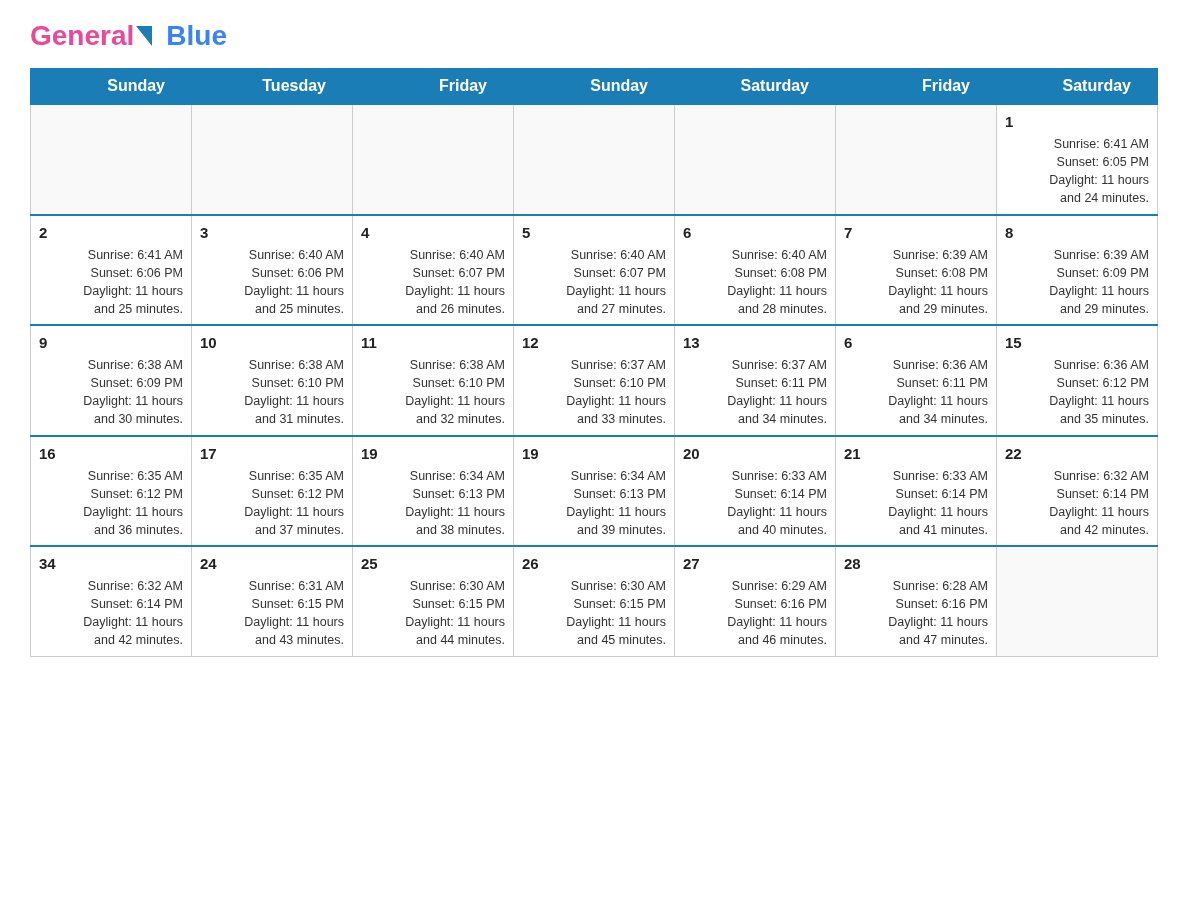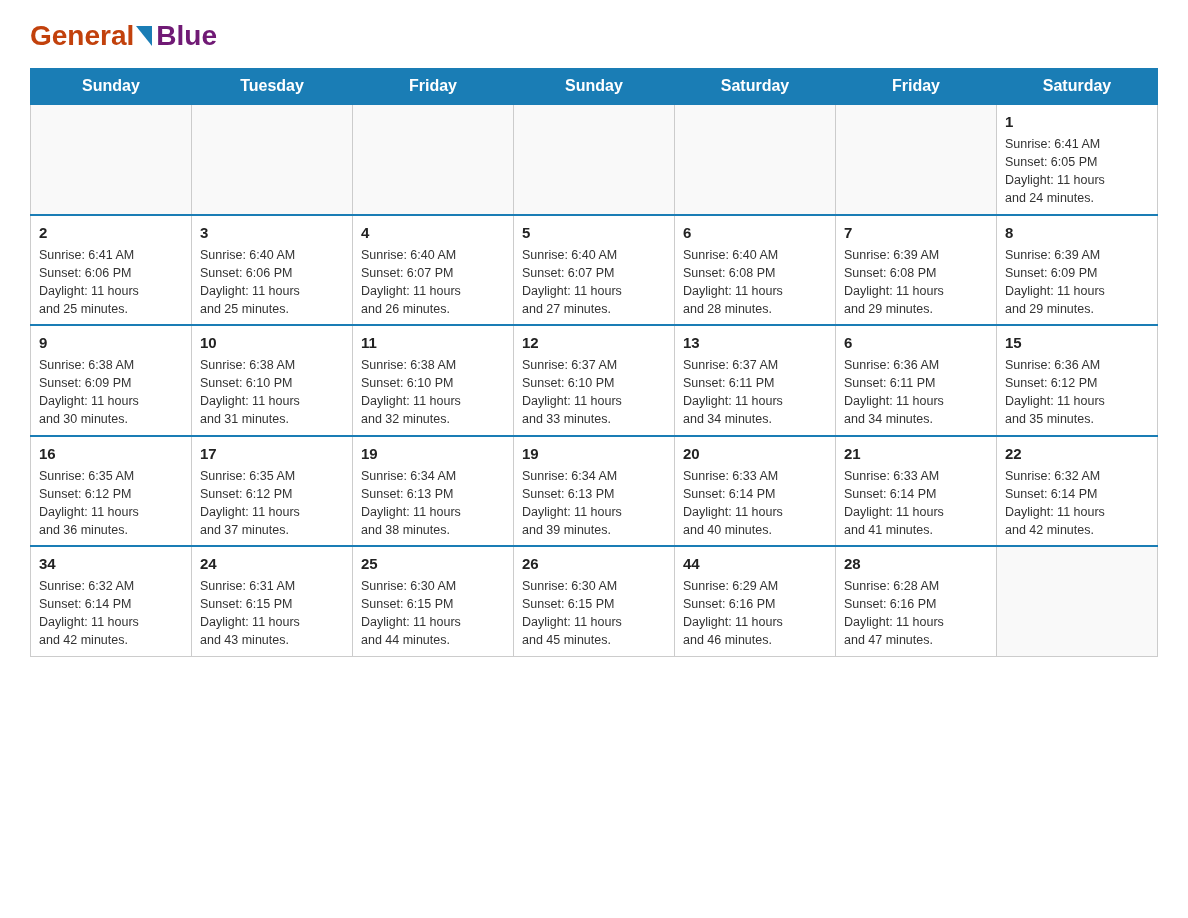--- a/index.html
+++ b/index.html
@@ -21,35 +21,35 @@
       flex-direction: column;
       align-items: flex-start;
     }
     .logo-text {
       display: flex;
       align-items: center;
       font-size: 28px;
       font-weight: bold;
       color: #333;
     }
-    .logo-general { color: #c2410c; }
+    .logo-general { color: #ec4899; }
     .logo-triangle {
       width: 0;
       height: 0;
       border-left: 16px solid transparent;
       border-right: 0px solid transparent;
       border-top: 20px solid #1a7db5;
       margin: 0 2px;
       display: inline-block;
     }
     .logo-blue {
-      color: #701a75;
+      color: #3b82f6;
       font-size: 28px;
       font-weight: bold;
-      margin-left: 2px;
+      margin-left: 12px;
     }
     .title-block {
       text-align: right;
     }
     .month-title {
       font-size: 52px;
       font-weight: bold;
       color: #222;
       line-height: 1.1;
     }
@@ -61,22 +61,22 @@
     .calendar {
       width: 100%;
       border-collapse: collapse;
       margin-top: 4px;
     }
     .calendar th {
       background-color: #1a7db5;
       color: #fff;
       font-size: 16px;
       font-weight: bold;
-      padding: 8px 10px;
-      text-align: center;
+      padding: 8px 26px;
+      text-align: right;
       border: 1px solid #1a7db5;
     }
     .calendar td {
       vertical-align: top;
       border: 1px solid #ccc;
       padding: 6px 8px;
       width: 14.28%;
       min-height: 110px;
       font-size: 13px;
       color: #333;
@@ -89,20 +89,21 @@
       font-size: 15px;
       font-weight: bold;
       color: #222;
       display: block;
       margin-bottom: 3px;
     }
     .day-info {
       font-size: 12.5px;
       color: #333;
       line-height: 1.45;
+      text-align: right;
     }
     .week-row td {
       border-top: 2px solid #1a7db5;
     }
   </style>
 </head>
 <body>
 
 <div class="header">
   <div class="logo">
@@ -244,21 +245,21 @@
         </td>
         <td>
           <span class="day-number">25</span>
           <div class="day-info">Sunrise: 6:30 AM<br>Sunset: 6:15 PM<br>Daylight: 11 hours<br>and 44 minutes.</div>
         </td>
         <td>
           <span class="day-number">26</span>
           <div class="day-info">Sunrise: 6:30 AM<br>Sunset: 6:15 PM<br>Daylight: 11 hours<br>and 45 minutes.</div>
         </td>
         <td>
-          <span class="day-number">44</span>
+          <span class="day-number">27</span>
           <div class="day-info">Sunrise: 6:29 AM<br>Sunset: 6:16 PM<br>Daylight: 11 hours<br>and 46 minutes.</div>
         </td>
         <td>
           <span class="day-number">28</span>
           <div class="day-info">Sunrise: 6:28 AM<br>Sunset: 6:16 PM<br>Daylight: 11 hours<br>and 47 minutes.</div>
         </td>
         <td class="empty"></td>
       </tr>
     </tbody>
 </table>

